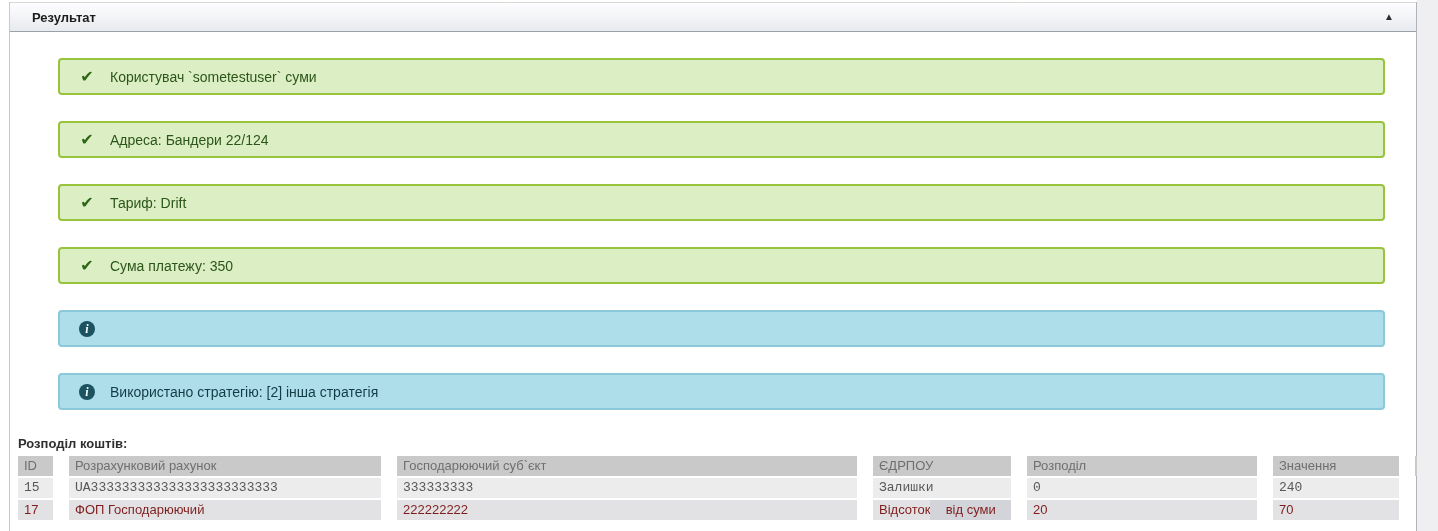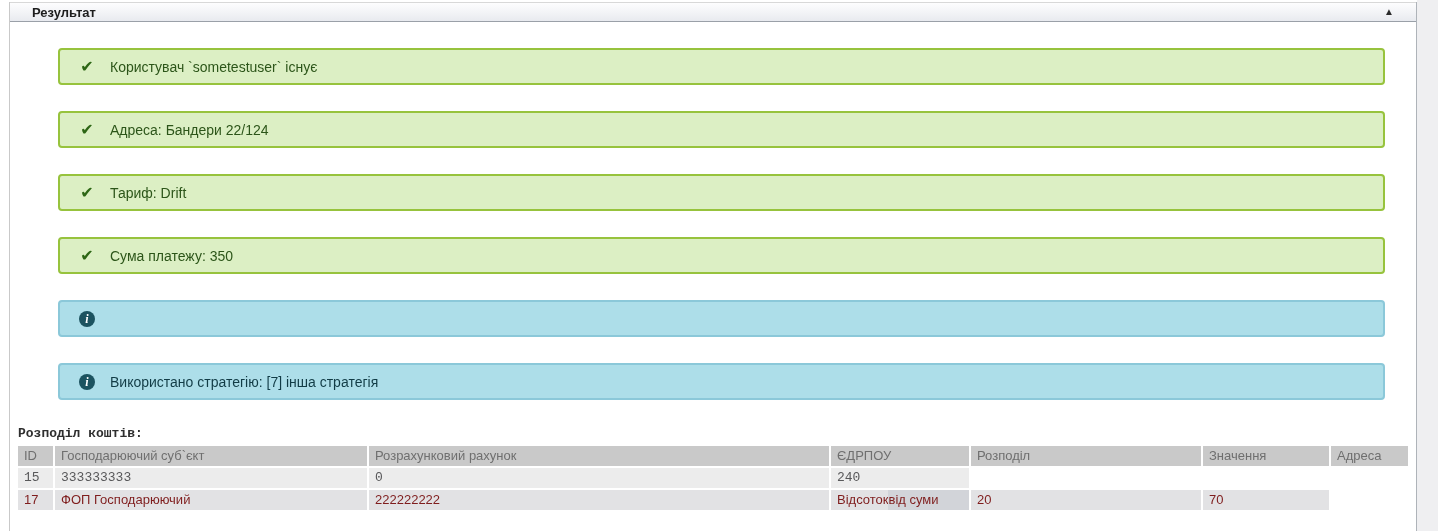--- a/index.html
+++ b/index.html
@@ -15,21 +15,21 @@
     position:absolute; top:0; right:0; width:21px; height:531px;
     background:#efeff1;
   }
   .panel {
     position:absolute; left:9px; top:2px; width:1408px; height:529px;
     background:#fff;
     border-left:1px solid #c9c9c9;
     border-right:1px solid #aeb3b9;
   }
   .panel-header {
-    height:20px;
+    height:30px;
     border-top:1px solid #d8d8d8;
     border-bottom:1px solid #9aa0a8;
     background:linear-gradient(to bottom,#fdfdfe 0%,#f2f3f6 55%,var(--header_gradient_end,#e8eaef) 100%);
     display:flex; align-items:center; justify-content:space-between;
     padding:0 22px;
     cursor:pointer;
   }
   .panel-title { font-weight:bold; font-size:13px; color:#1d1d1d; }
   .collapse-icon { font-size:10px; color:#2b2b2b; line-height:1; }
   .panel-body { padding-top:26px; }
@@ -59,56 +59,56 @@
     width:16px; height:16px; border-radius:50%;
     background:#1c5360; color:#fff;
     display:flex; align-items:center; justify-content:center;
     font-family:"Liberation Serif","DejaVu Serif",serif;
     font-style:italic; font-weight:bold; font-size:12px; line-height:1;
   }
   .alert-text { white-space:nowrap; }
 
   .dist-label {
     margin:22px 0 5px 8px;
-    font-weight:bold; font-size:13px; color:#2f2f2f;font-family:Liberation Mono, monospace;
+    font-weight:bold; font-size:13px; color:#2f2f2f;
   }
   .table { margin-left:8px; width:1390px; }
   .trow {
     display:grid;
     grid-template-columns:35px 312px 460px 138px 230px 126px 77px;
-    column-gap:2px;
+    column-gap:16px;
     margin-bottom:2px;
   }
   .cell {
     height:20px; line-height:20px;
     padding-left:6px;
     font-size:13px;
     overflow:hidden; white-space:nowrap;
     display:flex; align-items:center;
   }
   .thead .cell { background:var(--table_header_bg,#c9c9c9); color:#6f6f6f; }
   .trow.odd  .cell { background:var(--row_odd_bg,#ececec); color:#58585a;font-family:Liberation Mono, monospace; }
   .trow.even .cell { background:var(--row_even_bg,#e2e2e4); color:#7f1d1d; }
-  .cell .hl { background:var(--selection_bg,#d2d4d9); flex:1; }
+  .cell .hl { background:var(--selection_bg,#d2d4d9); flex:1;text-align:center; }
 </style>
 </head>
 <body>
 
 <div class="panel">
   <div class="panel-header">
     <span class="panel-title">Результат</span>
     <span class="collapse-icon">▲</span>
   </div>
   <div class="panel-body">
     <div id="alerts">
   <div class="alert success">
     <span class="icon">
             <span class="check-glyph">✔</span>
           </span>
-    <span class="alert-text">Користувач `sometestuser` існує</span>
+    <span class="alert-text">Користувач `sometestuser` суми</span>
   </div>
 
   <div class="alert success">
     <span class="icon">
             <span class="check-glyph">✔</span>
           </span>
     <span class="alert-text">Адреса: Бандери 22/124</span>
   </div>
 
   <div class="alert success">
@@ -128,38 +128,40 @@
   <div class="alert info">
     <span class="icon">
             <span class="info-circle">i</span>
           </span>
   </div>
 
   <div class="alert info">
     <span class="icon">
             <span class="info-circle">i</span>
           </span>
-    <span class="alert-text">Використано стратегію: [7] інша стратегія</span>
+    <span class="alert-text">Використано стратегію: [2] інша стратегія</span>
   </div>
 </div>
     <div class="dist-label">Розподіл коштів:</div>
     <div class="table">
       <div class="trow thead" id="thead">
           <div class="cell">ID</div>
+          <div class="cell">Розрахунковий рахунок</div>
           <div class="cell">Господарюючий суб`єкт</div>
-          <div class="cell">Розрахунковий рахунок</div>
           <div class="cell">ЄДРПОУ</div>
           <div class="cell">Розподіл</div>
           <div class="cell">Значення</div>
           <div class="cell">Адреса</div>
         </div>
       <div id="tbody">
           <div class="trow odd">
             <div class="cell">15</div>
+            <div class="cell">UA333333333333333333333333</div>
             <div class="cell">333333333</div>
+            <div class="cell">Залишки</div>
             <div class="cell">0</div>
             <div class="cell">240</div>
           </div>
           <div class="trow even">
             <div class="cell">17</div>
             <div class="cell">ФОП Господарюючий</div>
             <div class="cell">222222222</div>
             <div class="cell">
               <span>Відсоток </span>
               <span class="hl">від суми</span>

